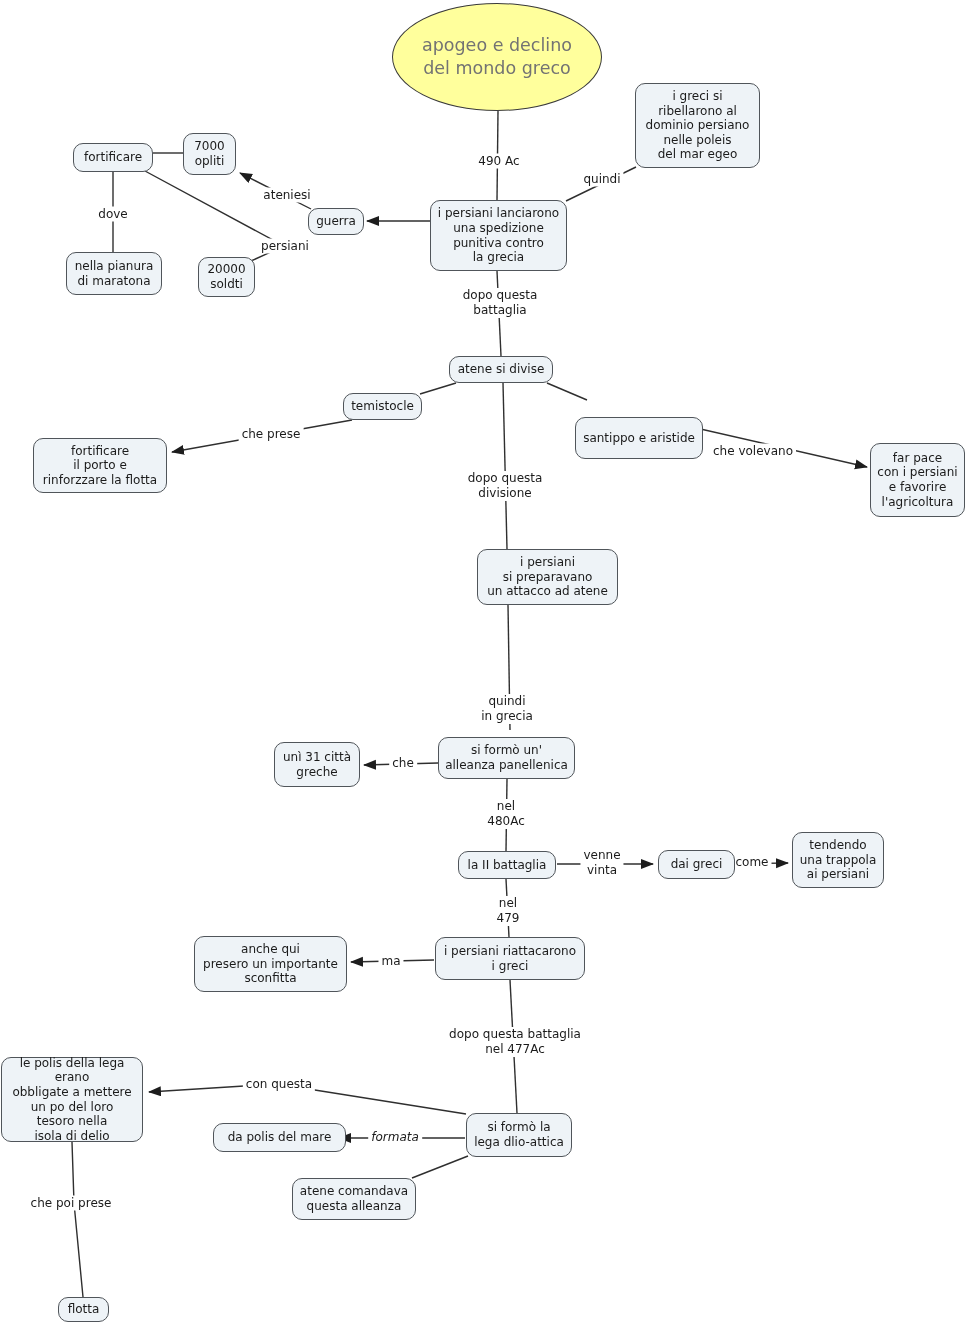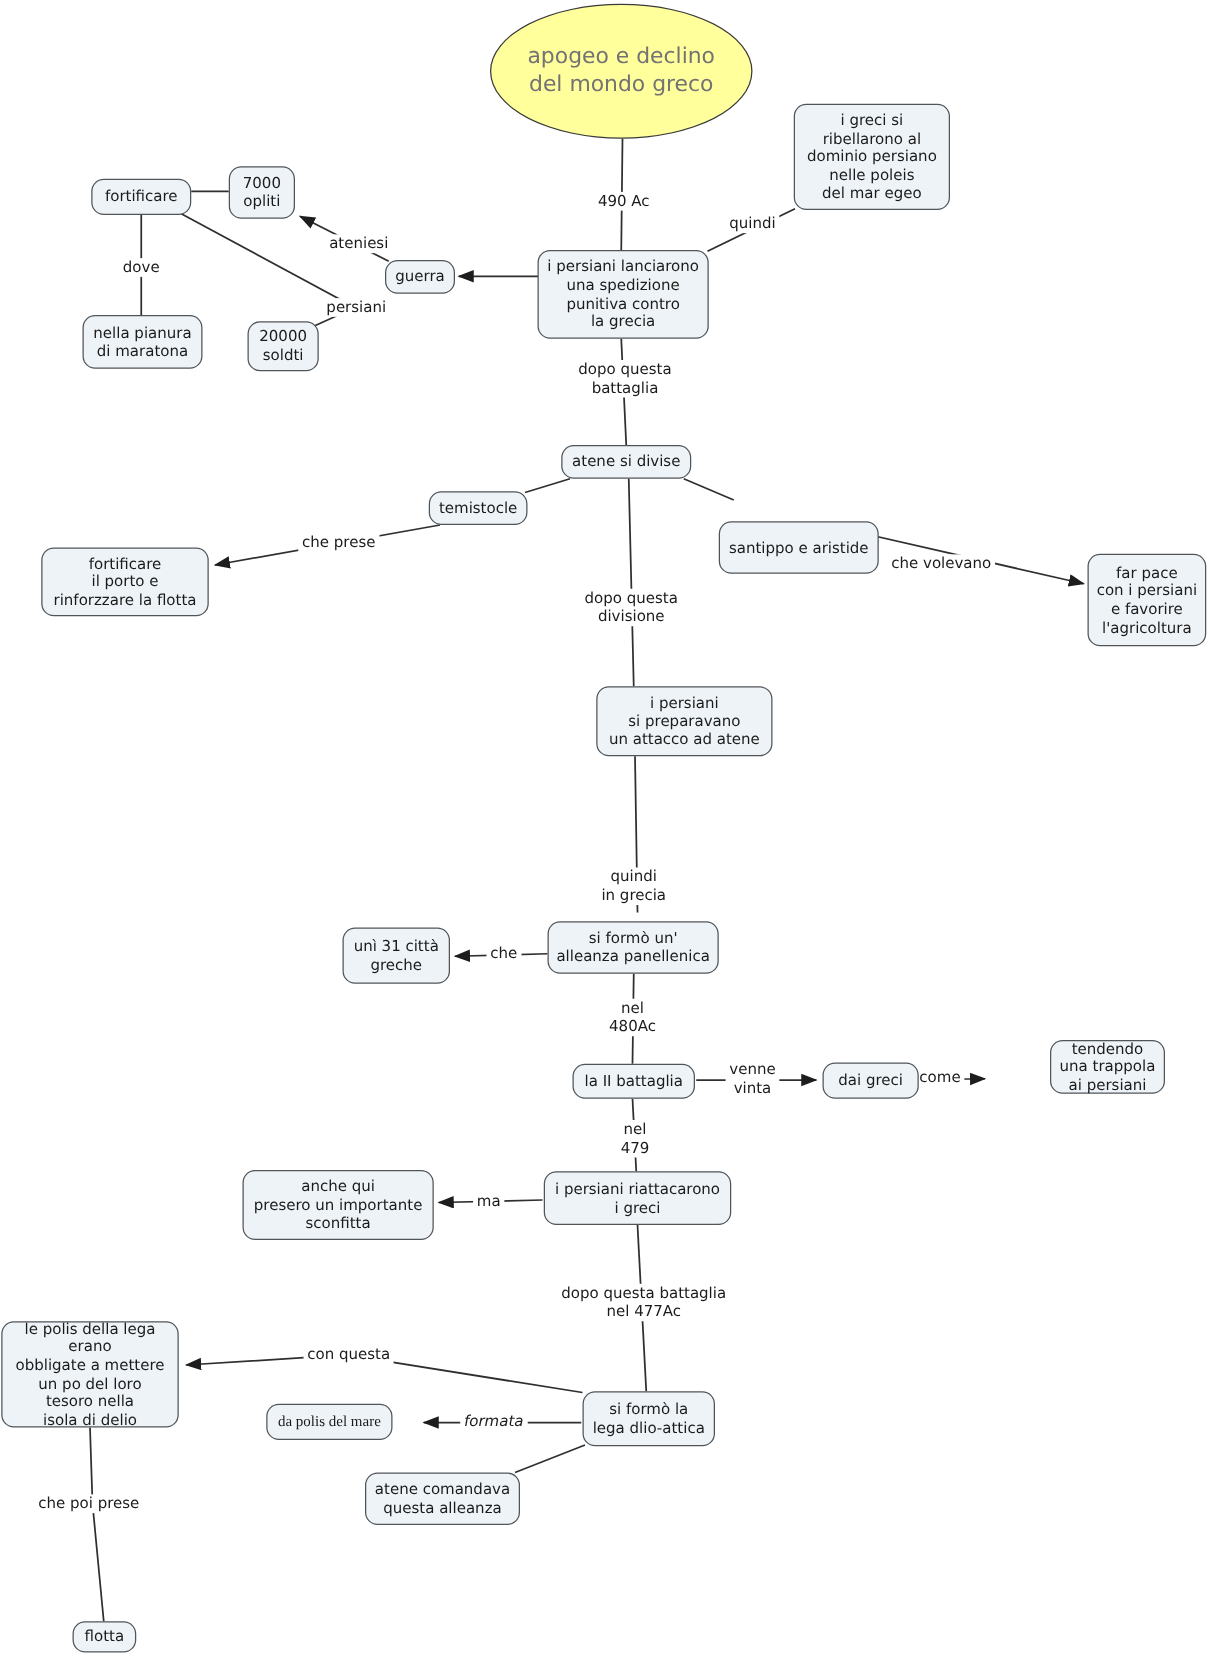--- a/index.html
+++ b/index.html
@@ -127,33 +127,33 @@
 l'agricoltura</div>
   <div class="node" style="left:437px;top:549px;width:141px;height:56px;margin-left:40px;">i persiani
 si preparavano
 un attacco ad atene</div>
   <div class="node" style="left:438px;top:737px;width:137px;height:42px;">si formò un'
 alleanza panellenica</div>
   <div class="node" style="left:274px;top:742px;width:86px;height:45px;">unì 31 città
 greche</div>
   <div class="node" style="left:458px;top:851px;width:98px;height:28px;">la II battaglia</div>
   <div class="node" style="left:658px;top:850px;width:77px;height:29px;">dai greci</div>
-  <div class="node" style="left:792px;top:832px;width:92px;height:43px;margin-left:48px;">tendendo
+  <div class="node" style="left:792px;top:832px;width:92px;height:56px;">tendendo
 una trappola
 ai persiani</div>
   <div class="node" style="left:435px;top:937px;width:150px;height:43px;">i persiani riattacarono
 i greci</div>
   <div class="node" style="left:194px;top:936px;width:153px;height:56px;">anche qui
 presero un importante
 sconfitta</div>
   <div class="node" style="left:466px;top:1113px;width:106px;height:44px;">si formò la
 lega dlio-attica</div>
   <div class="node" style="left:1px;top:1057px;width:142px;height:85px;">le polis della lega erano
 obbligate a mettere
 un po del loro
 tesoro nella
 isola di delio</div>
-  <div class="node" style="left:213px;top:1123px;width:101px;height:29px;font-family:Liberation Serif, serif;">da polis del mare</div>
+  <div class="node" style="left:213px;top:1123px;width:133px;height:29px;">da polis del mare</div>
   <div class="node" style="left:292px;top:1178px;width:124px;height:42px;">atene comandava
 questa alleanza</div>
   <div class="node" style="left:58px;top:1297px;width:51px;height:25px;">flotta</div>
 
 </div>
 
 </body></html>

